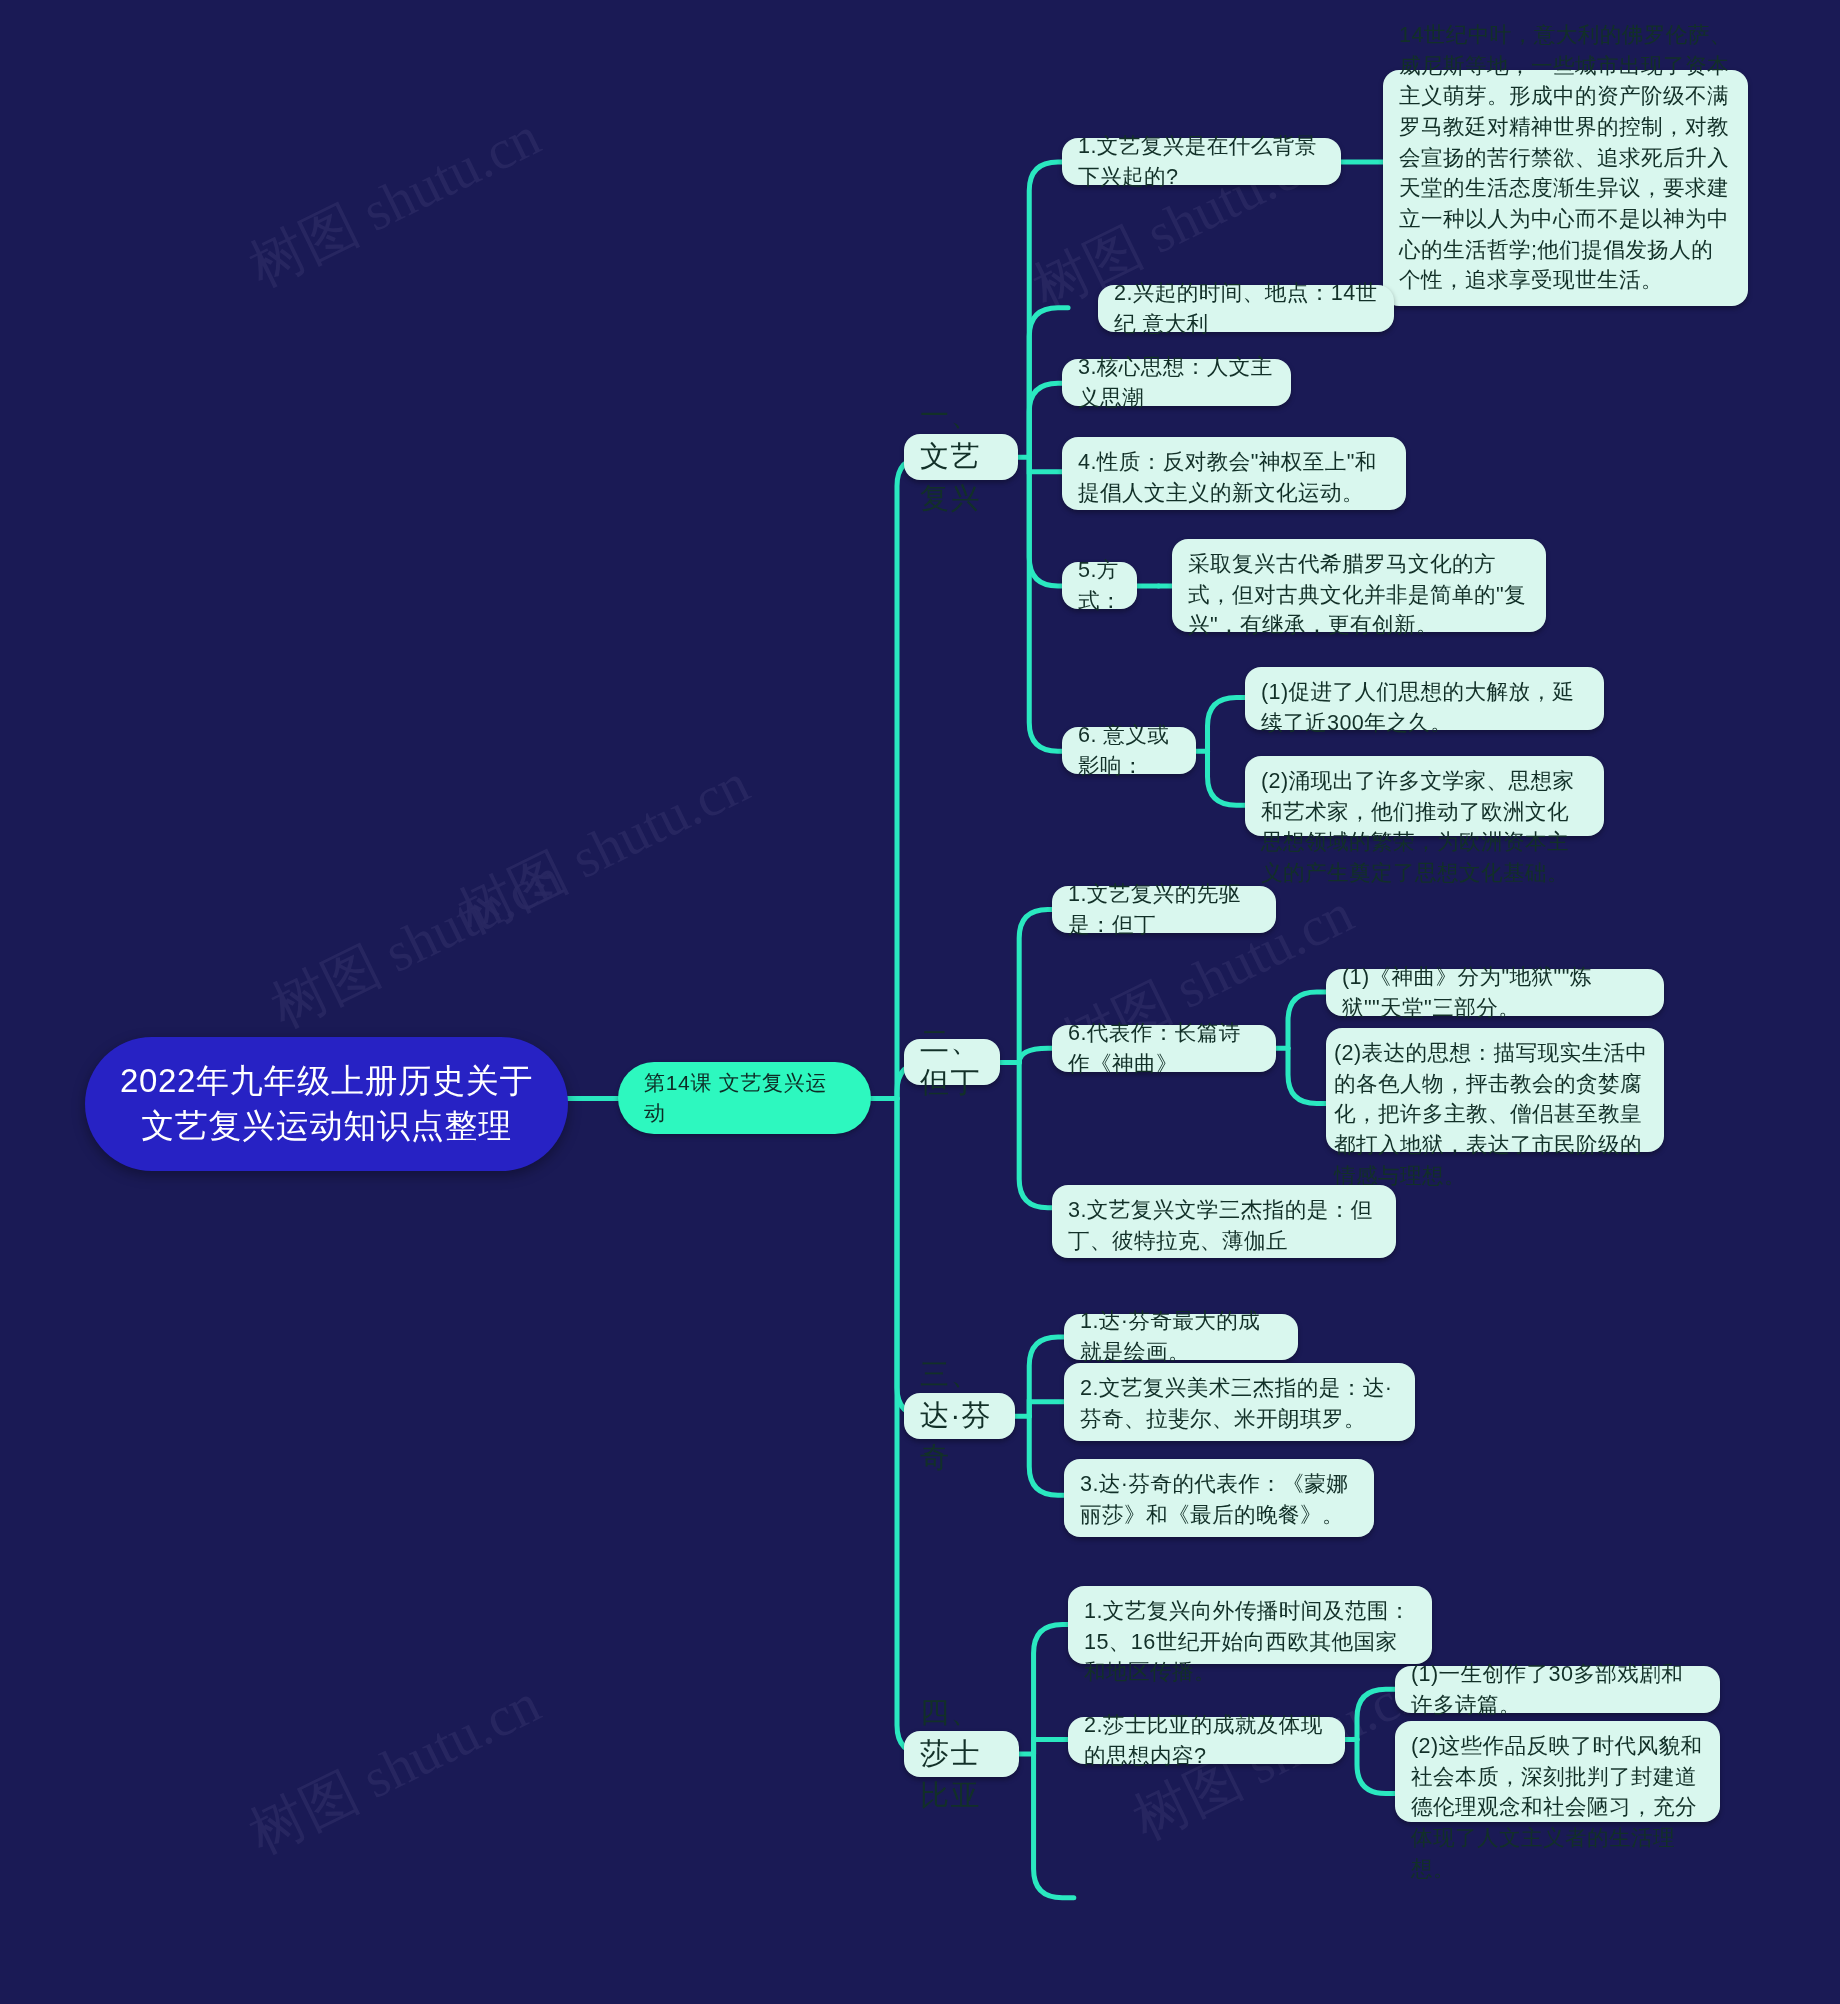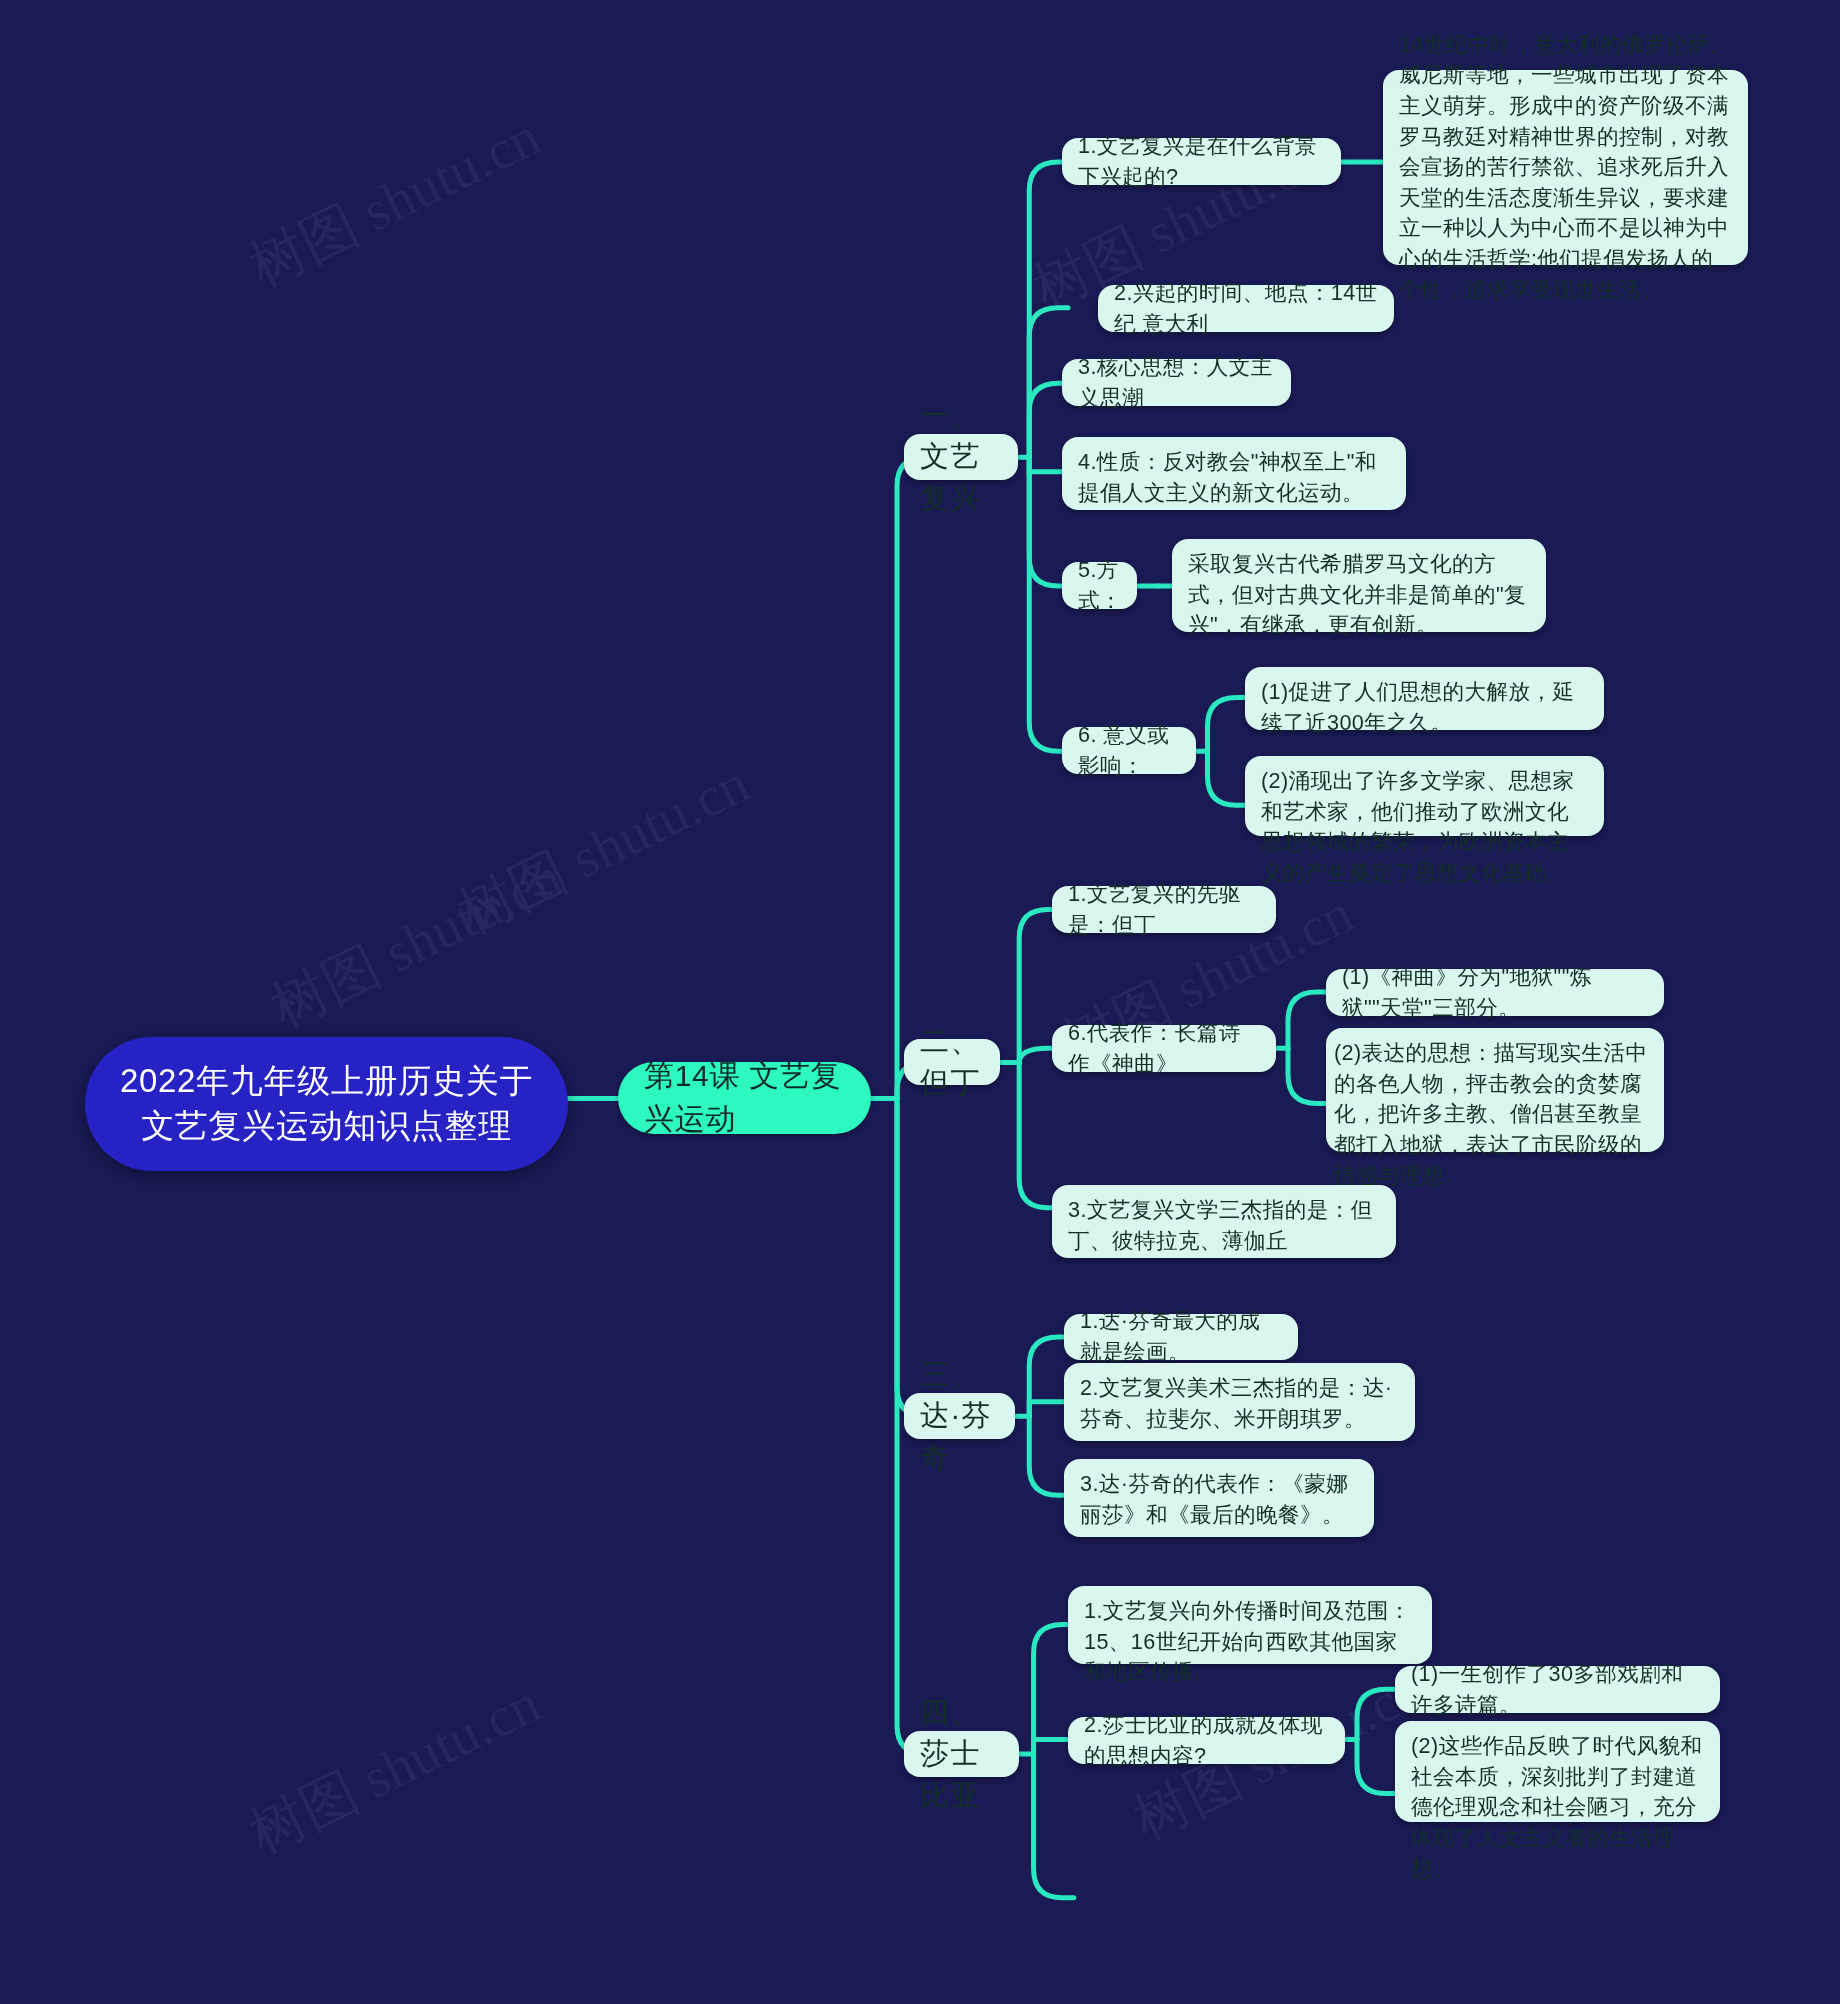--- a/index.html
+++ b/index.html
@@ -55,21 +55,21 @@
     text-align:center;
     justify-content:center;
     padding:21.6px 29px;
     box-shadow:0 4.3px 13px rgba(0,0,0,.35);
     letter-spacing:0.7px;
   }
   .topic{
     background:#2df8bf;
     color:#0d2c25;
     border-radius:58px;
-    font-size:30px;
+    font-size:21px;
     justify-content:flex-start;
     padding:16px 26px;
     letter-spacing:0.7px;
   }
   .branch{
     font-size:29px;
     justify-content:center;
     letter-spacing:1.4px;
   }
 </style>
@@ -152,21 +152,21 @@
   </div>
 
   <div class="node branch" style="left:904px;top:434px;width:114px;height:46px;">
     <span>一、文艺复兴</span>
   </div>
 
   <div class="node" style="left:1062px;top:138px;width:279px;height:47px;">
     <span>1.文艺复兴是在什么背景下兴起的?</span>
   </div>
 
-  <div class="node" style="left:1383px;top:70px;width:365px;height:195px;align-items:center;">
+  <div class="node" style="left:1383px;top:70px;width:365px;height:236px;align-items:flex-end;">
     <span>14世纪中叶，意大利的佛罗伦萨、威尼斯等地，一些城市出现了资本主义萌芽。形成中的资产阶级不满罗马教廷对精神世界的控制，对教会宣扬的苦行禁欲、追求死后升入天堂的生活态度渐生异议，要求建立一种以人为中心而不是以神为中心的生活哲学;他们提倡发扬人的个性，追求享受现世生活。</span>
   </div>
 
   <div class="node" style="left:1098px;top:285px;width:296px;height:47px;">
     <span>2.兴起的时间、地点：14世纪 意大利</span>
   </div>
 
   <div class="node" style="left:1062px;top:359px;width:229px;height:47px;">
     <span>3.核心思想：人文主义思潮</span>
   </div>

